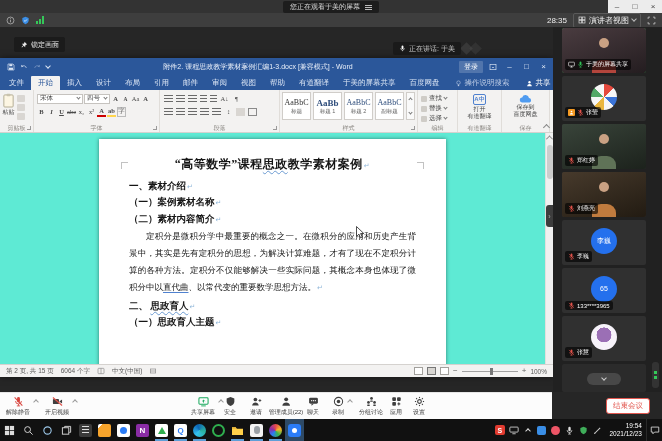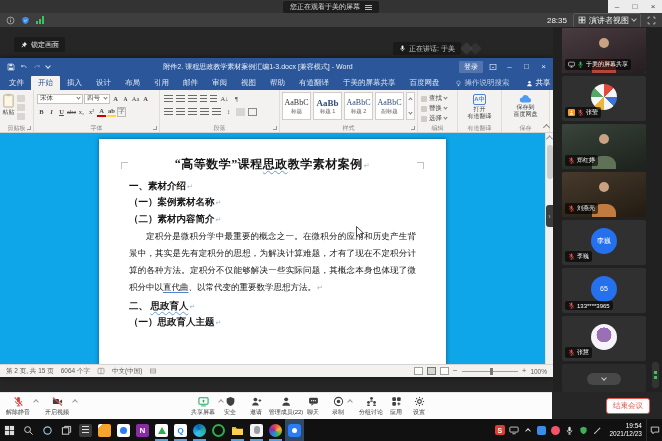--- a/index.html
+++ b/index.html
@@ -64,21 +64,21 @@
 .st-label{font-size:5.5px;color:#666;line-height:6px;white-space:nowrap}
 .st-scroll{width:9px;height:28px;border:1px solid #d0cdc9;background:#fafafa;display:flex;flex-direction:column;align-items:center;justify-content:space-around}
 .st-scroll i{width:3px;height:3px;border-right:1px solid #777;border-bottom:1px solid #777;display:block}
 .st-scroll i.up{transform:rotate(-135deg)}.st-scroll i.dn{transform:rotate(45deg)}
 .edcol{display:flex;flex-direction:column;gap:1px;padding:2px 1px}
 .edr{display:flex;align-items:center;gap:2px;font-size:6.5px;color:#444;height:9px;white-space:nowrap}
 .edot{width:6px;height:6px;background:#cfccc7;border-radius:1px;flex:none}
 .bigbtn{display:flex;flex-direction:column;align-items:center;font-size:6px;color:#444;line-height:7px;padding-top:2px;text-align:center}
 .ydico{width:13px;height:11px;border:1px solid #4f81cf;color:#4f81cf;border-radius:2px;font-size:6px;display:flex;align-items:center;justify-content:center;margin-bottom:1px;font-weight:700}
 .rcollapse{position:absolute;right:4px;bottom:2px;width:5px;height:5px;border-left:1px solid #888;border-top:1px solid #888;transform:rotate(45deg)}
-.w-canvas{flex:1;background:#0ea5e9;position:relative;overflow:hidden}
+.w-canvas{flex:1;background:#5eead4;position:relative;overflow:hidden}
 .page{position:absolute;left:99px;top:6px;width:347px;height:320px;background:#fff;box-shadow:0 0 4px rgba(0,0,0,.45);padding:8px 30px 0;font-family:"Liberation Serif","DejaVu Serif",serif;color:#151515}
 .cm{position:absolute;width:7px;height:7px}
 .cm.tl{left:22px;top:23px;border-left:1px solid #c2c2c2;border-top:1px solid #c2c2c2}
 .cm.tr{right:22px;top:23px;border-right:1px solid #c2c2c2;border-top:1px solid #c2c2c2}
 .doc-title{font-size:12px;font-weight:700;text-align:center;margin:9px 0 6px;letter-spacing:.5px}
 .m-wavy{text-decoration:underline;text-decoration-style:wavy;text-decoration-color:#6c9bd2;text-decoration-thickness:1px;text-underline-offset:2px}
 .m-link{text-decoration:underline;text-decoration-color:#4f81cf;text-underline-offset:2px}
 .b-h1{font-size:9.5px;font-weight:700;line-height:15px;margin-top:3px}
 .b-h2{font-size:9.5px;font-weight:700;line-height:16px}
 .b-body{font-size:8.5px;line-height:17px;text-align:justify;text-indent:2em}

